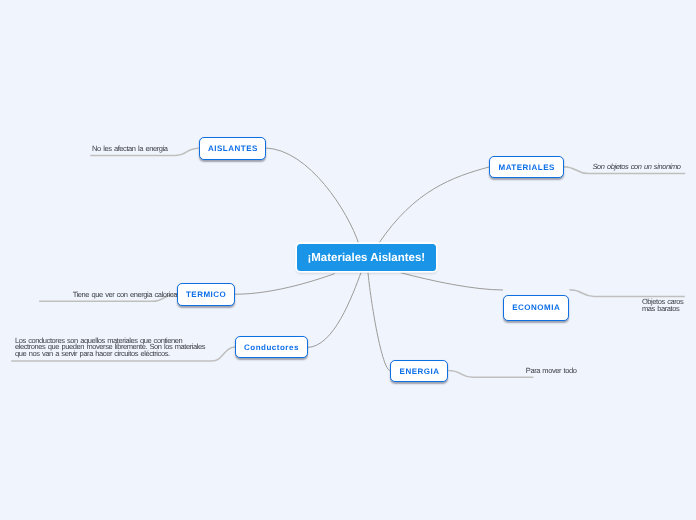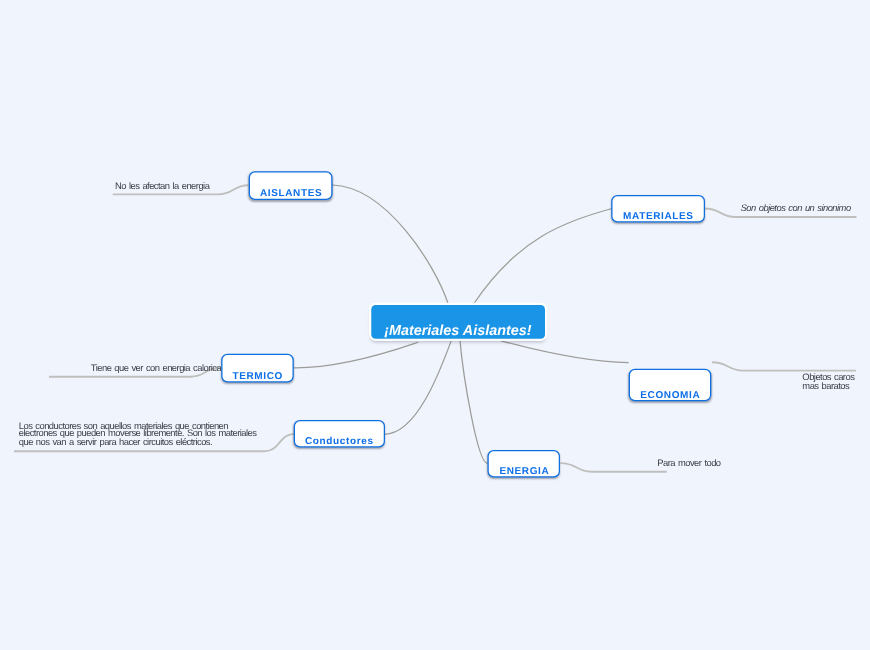--- a/index.html
+++ b/index.html
@@ -25,21 +25,21 @@
   }
   #links {
     position: absolute;
     left: 0; top: 0;
     width: 696px; height: 520px;
   }
   .node {
     position: absolute;
     box-sizing: border-box;
     display: flex;
-    align-items: flex-end;
+    align-items: center;
     justify-content: center;
     white-space: nowrap;
   }
   .node-root {
     background: #1994e6;
     border-radius: 3.5px;
     color: #ffffff;
     font-weight: bold;
     font-size: 11.5px;
     box-shadow: 0 0 0 1.8px #ffffff, 0 2px 3px rgba(40,50,70,0.30);
@@ -80,21 +80,21 @@
     <g id="note-links" fill="none" stroke="#bfbfbd" stroke-width="1.5" stroke-linecap="butt">
         <path d="M90.2,155.45 L174.6,155.45 C187.2,155.45 186.1,148.2 198.7,148.2"></path>
         <path d="M685.2,173.55 L588.4,173.55 C575.9,173.55 576.9,166.8 563.4,166.8"></path>
         <path d="M684.8,296.45 L594.3,296.45 C581.9,296.45 583,289.8 569.5,289.8"></path>
         <path d="M533.4,377.35 L473.2,377.35 C460.8,377.35 461.8,370.5 448.3,370.5"></path>
         <path d="M11.2,360.95 L211.7,360.95 C224,360.95 223.2,347.1 235.7,347.1"></path>
         <path d="M39.2,301.35 L152.3,301.35 C164.6,301.35 163.8,294.2 176.3,294.2"></path>
       </g>
   </svg>
 
-  <div class="node node-root" style="left: 296.5px; top: 244.1px; width: 139.6px; height: 27.2px; font-style: italic;">
+  <div class="node node-root" style="left: 296.5px; top: 244.1px; width: 139.6px; height: 27.2px;">
     <span>¡Materiales Aislantes!</span>
   </div>
 
   <div id="branch-nodes">
       <div class="node node-branch" style="left: 198.8px; top: 136.9px; width: 67.7px; height: 22.9px;">
         <span>AISLANTES</span>
       </div>
       <div class="node node-branch" style="left: 489.2px; top: 155.6px; width: 74.5px; height: 22.9px;">
         <span>MATERIALES</span>
       </div>

